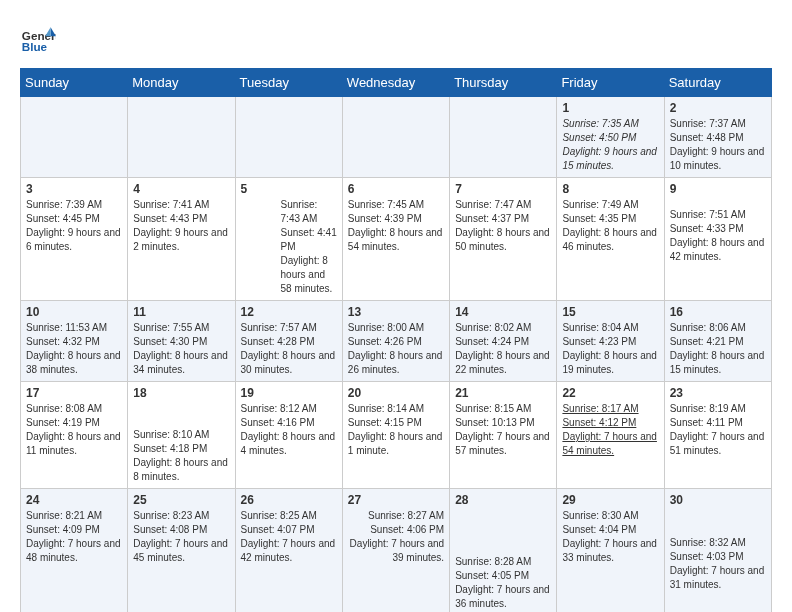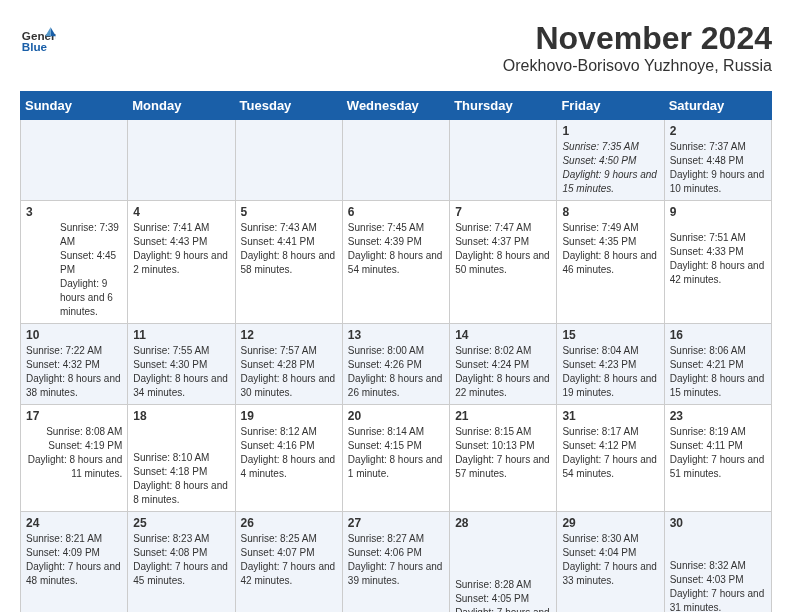--- a/index.html
+++ b/index.html
@@ -40,21 +40,21 @@
       margin-bottom: 8px;
     }
     table {
       width: 100%;
       border-collapse: collapse;
     }
     thead th {
       background-color: #1a5fa8;
       color: white;
       font-size: 13px;
-      font-weight: bold;
+      font-weight: normal;
       padding: 6px 4px;
       text-align: left;
       border: 1px solid #1a5fa8;
     }
     tbody td {
       border: 1px solid #ccc;
       vertical-align: top;
       padding: 4px 5px;
       font-size: 10.5px;
       color: #333;
@@ -87,24 +87,20 @@
 
 <div class="top-row">
   <div class="header-logo">
     <svg class="logo-icon" viewBox="0 0 40 40">
       <text x="2" y="22" font-size="13" font-weight="bold" fill="#333">General</text>
       <text x="2" y="34" font-size="13" font-weight="bold" fill="#1a5fa8">Blue</text>
       <polygon points="34,8 40,18 34,18" fill="#1a5fa8"></polygon>
       <polygon points="34,8 28,18 34,18" fill="#5599cc"></polygon>
     </svg>
   </div>
-  <div class="title-section">
-    <div class="month-title">November 2024</div>
-    <div class="location-title">Orekhovo-Borisovo Yuzhnoye, Russia</div>
-  </div>
 </div>
 
 <table>
   <thead>
     <tr id="weekday-header">
     <th>Sunday</th>
         <th>Monday</th>
         <th>Tuesday</th>
         <th>Wednesday</th>
         <th>Thursday</th>
@@ -128,33 +124,33 @@
         <td>
           <span class="day-number">2</span>
           <div class="day-info" style="white-space: pre-line;">Sunrise: 7:37 AM
 Sunset: 4:48 PM
 Daylight: 9 hours and 10 minutes.</div>
         </td>
       </tr>
       <tr>
         <td>
           <span class="day-number">3</span>
-          <div class="day-info" style="white-space: pre-line; margin-left: 34px;">Sunrise: 7:39 AM
+          <div class="day-info" style="white-space: pre-line;">Sunrise: 7:39 AM
 Sunset: 4:45 PM
 Daylight: 9 hours and 6 minutes.</div>
         </td>
         <td>
           <span class="day-number">4</span>
           <div class="day-info" style="white-space: pre-line;">Sunrise: 7:41 AM
 Sunset: 4:43 PM
 Daylight: 9 hours and 2 minutes.</div>
         </td>
         <td>
           <span class="day-number">5</span>
-          <div class="day-info" style="white-space: pre-line;">Sunrise: 7:43 AM
+          <div class="day-info" style="white-space: pre-line; margin-left: 40px;">Sunrise: 7:43 AM
 Sunset: 4:41 PM
 Daylight: 8 hours and 58 minutes.</div>
         </td>
         <td>
           <span class="day-number">6</span>
           <div class="day-info" style="white-space: pre-line;">Sunrise: 7:45 AM
 Sunset: 4:39 PM
 Daylight: 8 hours and 54 minutes.</div>
         </td>
         <td>
@@ -172,21 +168,21 @@
         <td>
           <span class="day-number">9</span>
           <div class="day-info" style="white-space: pre-line; margin-top: 12px;">Sunrise: 7:51 AM
 Sunset: 4:33 PM
 Daylight: 8 hours and 42 minutes.</div>
         </td>
       </tr>
       <tr>
         <td>
           <span class="day-number">10</span>
-          <div class="day-info" style="white-space: pre-line;">Sunrise: 7:22 AM
+          <div class="day-info" style="white-space: pre-line;">Sunrise: 11:53 AM
 Sunset: 4:32 PM
 Daylight: 8 hours and 38 minutes.</div>
         </td>
         <td>
           <span class="day-number">11</span>
           <div class="day-info" style="white-space: pre-line;">Sunrise: 7:55 AM
 Sunset: 4:30 PM
 Daylight: 8 hours and 34 minutes.</div>
         </td>
         <td>
@@ -216,21 +212,21 @@
         <td>
           <span class="day-number">16</span>
           <div class="day-info" style="white-space: pre-line;">Sunrise: 8:06 AM
 Sunset: 4:21 PM
 Daylight: 8 hours and 15 minutes.</div>
         </td>
       </tr>
       <tr>
         <td>
           <span class="day-number">17</span>
-          <div class="day-info" style="white-space: pre-line; text-align: right;">Sunrise: 8:08 AM
+          <div class="day-info" style="white-space: pre-line;">Sunrise: 8:08 AM
 Sunset: 4:19 PM
 Daylight: 8 hours and 11 minutes.</div>
         </td>
         <td>
           <span class="day-number">18</span>
           <div class="day-info" style="white-space: pre-line; margin-top: 28px;">Sunrise: 8:10 AM
 Sunset: 4:18 PM
 Daylight: 8 hours and 8 minutes.</div>
         </td>
         <td>
@@ -245,22 +241,22 @@
 Sunset: 4:15 PM
 Daylight: 8 hours and 1 minute.</div>
         </td>
         <td>
           <span class="day-number">21</span>
           <div class="day-info" style="white-space: pre-line;">Sunrise: 8:15 AM
 Sunset: 10:13 PM
 Daylight: 7 hours and 57 minutes.</div>
         </td>
         <td>
-          <span class="day-number">31</span>
-          <div class="day-info" style="white-space: pre-line;">Sunrise: 8:17 AM
+          <span class="day-number">22</span>
+          <div class="day-info" style="white-space: pre-line; text-decoration: underline;">Sunrise: 8:17 AM
 Sunset: 4:12 PM
 Daylight: 7 hours and 54 minutes.</div>
         </td>
         <td>
           <span class="day-number">23</span>
           <div class="day-info" style="white-space: pre-line;">Sunrise: 8:19 AM
 Sunset: 4:11 PM
 Daylight: 7 hours and 51 minutes.</div>
         </td>
       </tr>
@@ -278,21 +274,21 @@
 Daylight: 7 hours and 45 minutes.</div>
         </td>
         <td>
           <span class="day-number">26</span>
           <div class="day-info" style="white-space: pre-line;">Sunrise: 8:25 AM
 Sunset: 4:07 PM
 Daylight: 7 hours and 42 minutes.</div>
         </td>
         <td>
           <span class="day-number">27</span>
-          <div class="day-info" style="white-space: pre-line;">Sunrise: 8:27 AM
+          <div class="day-info" style="white-space: pre-line; text-align: right;">Sunrise: 8:27 AM
 Sunset: 4:06 PM
 Daylight: 7 hours and 39 minutes.</div>
         </td>
         <td>
           <span class="day-number">28</span>
           <div class="day-info" style="white-space: pre-line; margin-top: 48px;">Sunrise: 8:28 AM
 Sunset: 4:05 PM
 Daylight: 7 hours and 36 minutes.</div>
         </td>
         <td>

